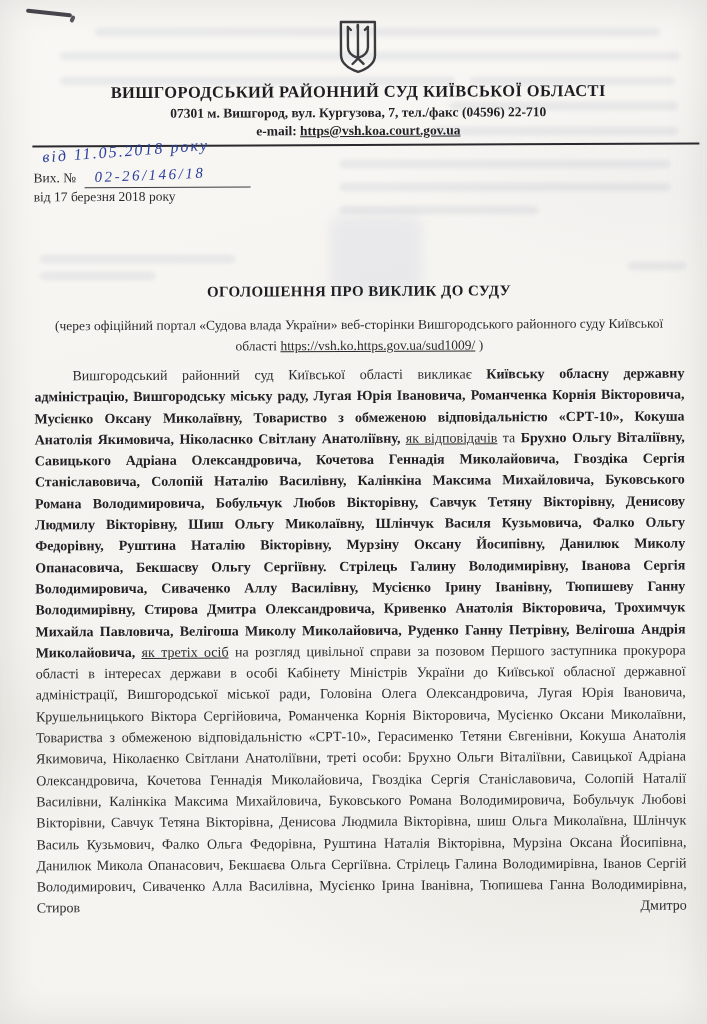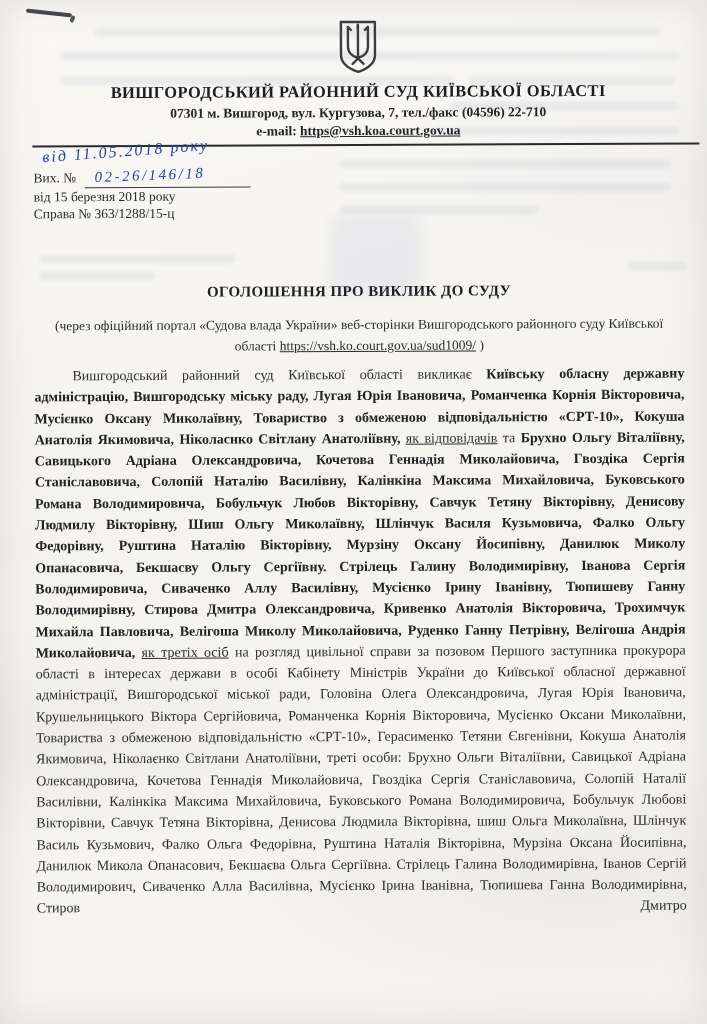--- a/index.html
+++ b/index.html
@@ -101,24 +101,23 @@
       <div class="court-address">07301 м. Вишгород, вул. Кургузова, 7,  тел./факс (04596) 22-710</div>
       <div class="court-email"><span>e-mail: </span><span class="u">https@vsh.koa.court.gov.ua</span></div>
     </div>
 
     <div class="rule"></div>
 
     <div class="hw-note ink" style="color: rgb(43, 63, 156);">від  11.05.2018 року</div>
 
     <div class="ref">
       <div class="ref-line"><span>Вих. №</span><span class="hw-line"><span class="ink hw-num" style="color: rgb(43, 63, 156);">02-26/146/18</span></span></div>
-      <div class="ref-line">від  15 березня 2018 року</div>
-      <div class="ref-line">Справа № 363/1288/15-ц</div>
+      <div class="ref-line">від  17 березня 2018 року</div>
     </div>
 
     <h1 class="title">ОГОЛОШЕННЯ ПРО ВИКЛИК ДО СУДУ</h1>
 
-    <p class="subtitle"><span>(через офіційний портал «Судова влада України» веб-сторінки Вишгородського районного суду Київської області </span><span class="u">https://vsh.ko.court.gov.ua/sud1009/</span><span> )</span></p>
+    <p class="subtitle"><span>(через офіційний портал «Судова влада України» веб-сторінки Вишгородського районного суду Київської області </span><span class="u">https://vsh.ko.https.gov.ua/sud1009/</span><span> )</span></p>
 
     <p class="bodytext"><span class="seg-regular">Вишгородський районний суд Київської області викликає </span><span class="seg-bold">Київську обласну державну адміністрацію, Вишгородську міську раду, Лугая Юрія Івановича, Романченка Корнія Вікторовича, Мусієнко Оксану Миколаївну, Товариство з обмеженою відповідальністю «СРТ-10», Кокуша Анатолія Якимовича, Ніколаснко Світлану Анатоліївну, </span><span class="seg-underline">як відповідачів</span><span class="seg-regular"> та </span><span class="seg-bold">Брухно Ольгу Віталіївну, Савицького Адріана Олександровича, Кочетова Геннадія Миколайовича, Гвоздіка Сергія Станіславовича, Солопій Наталію Василівну, Калінкіна Максима Михайловича, Буковського Романа Володимировича, Бобульчук Любов Вікторівну, Савчук Тетяну Вікторівну, Денисову Людмилу Вікторівну, Шиш Ольгу Миколаївну, Шлінчук Василя Кузьмовича, Фалко Ольгу Федорівну, Руштина Наталію Вікторівну, Мурзіну Оксану Йосипівну, Данилюк Миколу Опанасовича, Бекшасву Ольгу Сергіївну. Стрілець Галину Володимирівну, Іванова Сергія Володимировича, Сиваченко Аллу Василівну, Мусієнко Ірину Іванівну, Тюпишеву Ганну Володимирівну, Стирова Дмитра Олександровича, Кривенко Анатолія Вікторовича, Трохимчук Михайла Павловича, Велігоша Миколу Миколайовича, Руденко Ганну Петрівну, Велігоша Андрія Миколайовича, </span><span class="seg-underline">як третіх осіб</span><span class="seg-regular"> на розгляд цивільної справи за позовом Першого заступника прокурора області в інтересах держави в особі Кабінету Міністрів України до Київської обласної державної адміністрації, Вишгородської міської ради, Головіна Олега Олександровича, Лугая Юрія Івановича, Крушельницького Віктора Сергійовича, Романченка Корнія Вікторовича, Мусієнко Оксани Миколаївни, Товариства з обмеженою відповідальністю «СРТ-10», Герасименко Тетяни Євгенівни, Кокуша Анатолія Якимовича, Ніколаєнко Світлани Анатоліївни, треті особи: Брухно Ольги Віталіївни, Савицької Адріана Олександровича, Кочетова Геннадія Миколайовича, Гвоздіка Сергія Станіславовича, Солопій Наталії Василівни, Калінкіка Максима Михайловича, Буковського Романа Володимировича, Бобульчук Любові Вікторівни, Савчук Тетяна Вікторівна, Денисова Людмила Вікторівна, шиш Ольга Миколаївна, Шлінчук Василь Кузьмович, Фалко Ольга Федорівна, Руштина Наталія Вікторівна, Мурзіна Оксана Йосипівна, Данилюк Микола Опанасович, Бекшаєва Ольга Сергіївна. Стрілець Галина Володимирівна, Іванов Сергій Володимирович, Сиваченко Алла Василівна, Мусієнко Ірина Іванівна, Тюпишева Ганна Володимирівна, Стиров Дмитро</span></p>
 
   </div>
 </div>
 
 </body></html>

